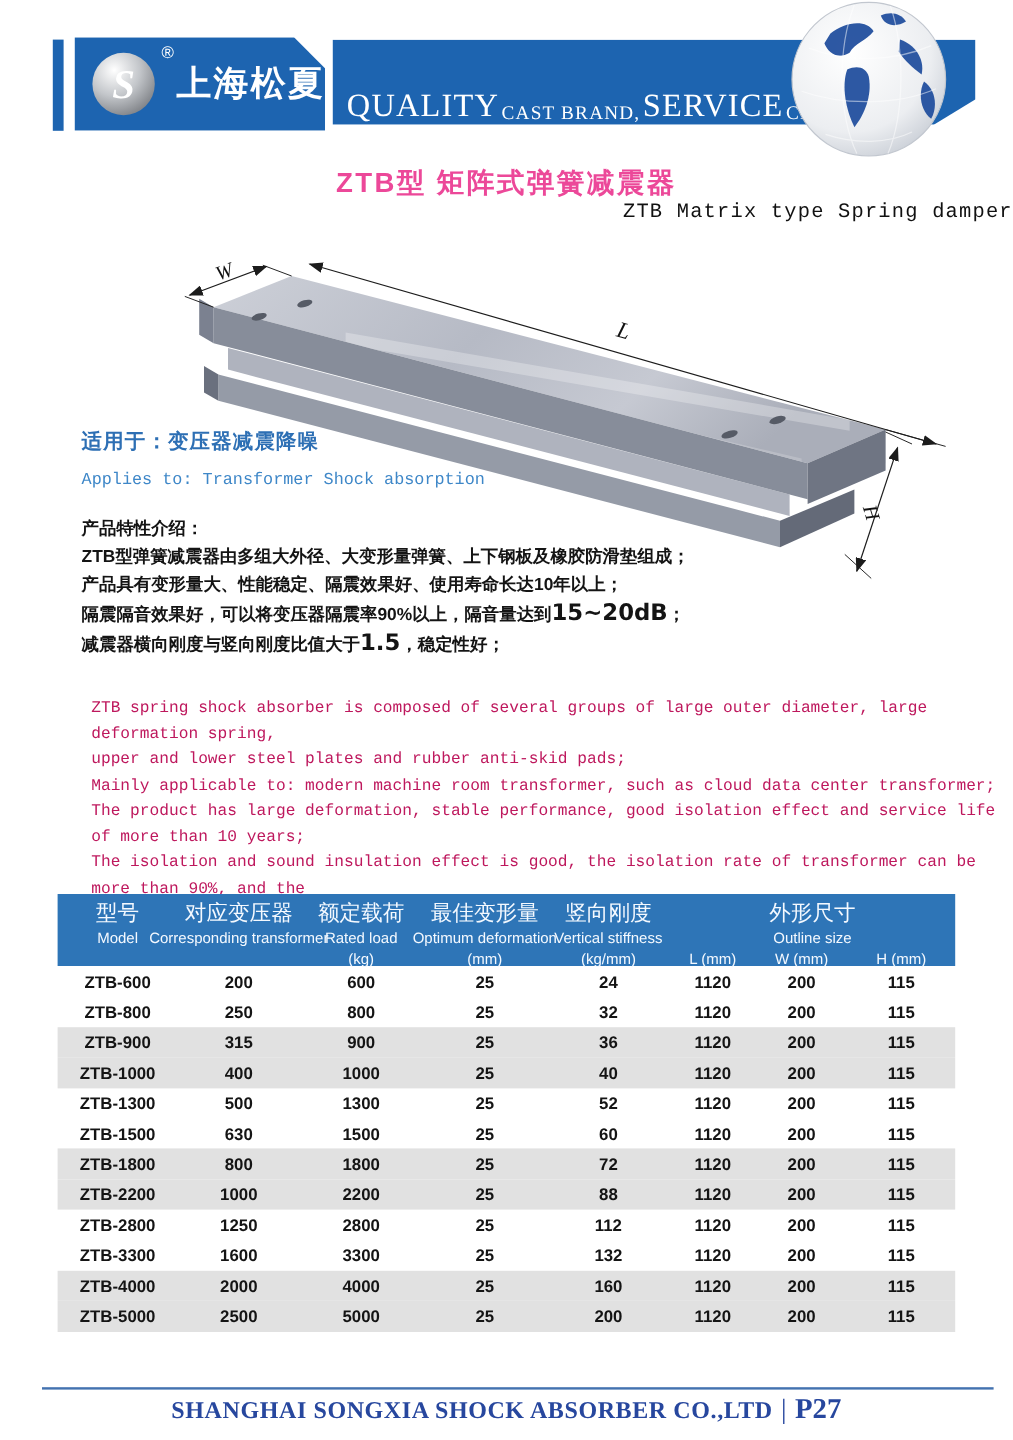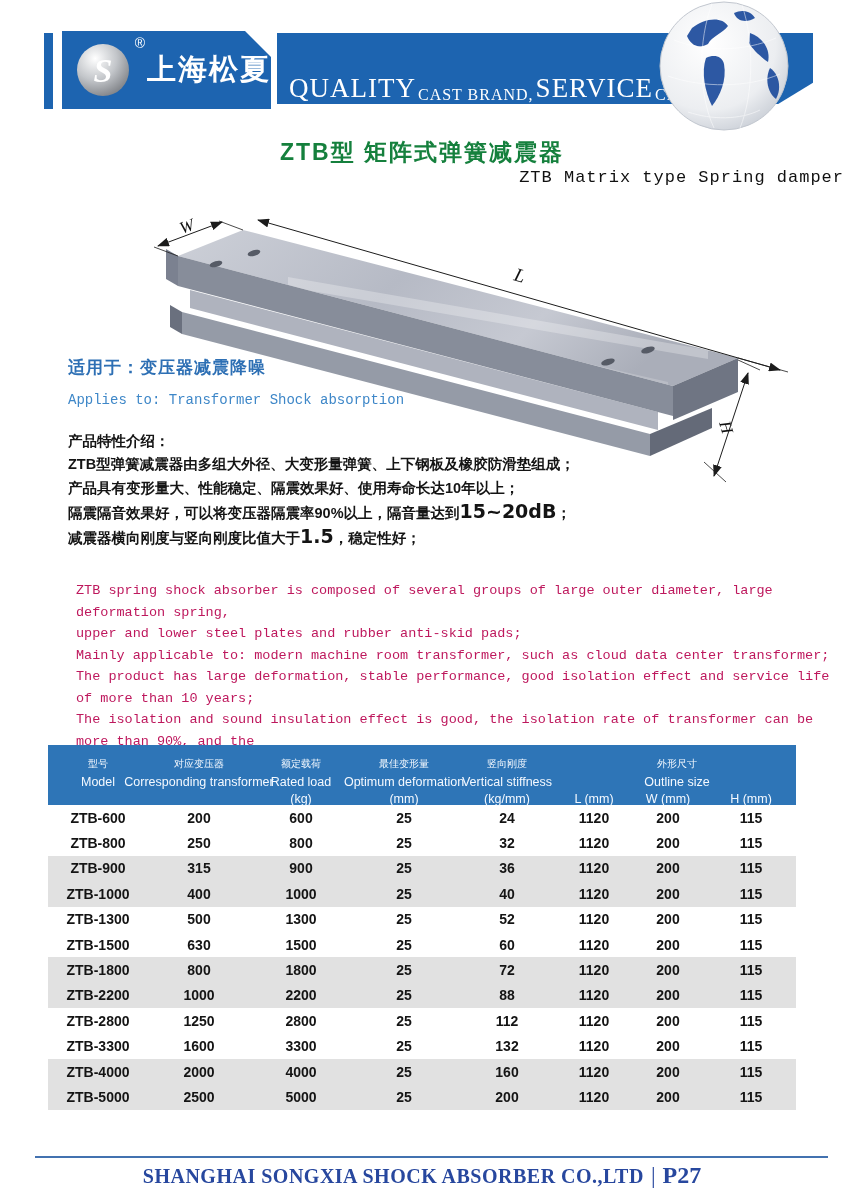--- a/index.html
+++ b/index.html
@@ -22,21 +22,21 @@
   .banner{position:absolute;left:277px;top:33px;width:536px;height:71px;background:var(--panel-blue);
           clip-path:polygon(0 0,100% 0,100% 70%,93.5% 100%,0 100%);
           display:flex;align-items:flex-end;padding-left:12px;padding-top:20px;box-sizing:border-box;
           font-family:"Liberation Serif",serif;color:#fff;white-space:nowrap;}
   .slg-big{font-size:27px;letter-spacing:1px;}
   .slg-small{font-size:16px;letter-spacing:1px;padding:0 2px;}
   .globe{position:absolute;left:654px;top:0;}
 
   
   .title-cn{position:absolute;top:137px;left:0;width:100%;text-align:center;font-size:23px;
-            font-weight:bold;color:#15803d;letter-spacing:2px;}
+            font-weight:bold;color:#ec4899;letter-spacing:2px;}
   .title-en{position:absolute;top:168px;left:0;width:100%;text-align:right;font-size:17px;color:#111;
             font-family:"Liberation Mono","DejaVu Sans Mono",monospace;letter-spacing:1px;}
 
   
   .figure{position:absolute;left:108px;top:210px;}
 
   
   .applies-cn{position:absolute;left:68px;top:356px;font-size:17px;font-weight:bold;color:#2d6fb4;letter-spacing:1px;}
   .applies-en{position:absolute;left:68px;top:392px;font-size:14px;color:#3e87c8;
               font-family:"Liberation Mono","DejaVu Sans Mono",monospace;}
@@ -45,21 +45,21 @@
   .features-cn{position:absolute;left:68px;top:430px;font-size:14.5px;font-weight:bold;color:#141414;
                line-height:23.3px;}
   .features-en{position:absolute;left:76px;top:580px;font-size:13.5px;color:#be185d;line-height:21.5px;
                font-family:"Liberation Mono","DejaVu Sans Mono",monospace;}
   .em-sans{font-family:"DejaVu Sans","Liberation Sans",sans-serif;font-weight:bold;font-size:19px;}
 
   
   .spec-table{position:absolute;left:48px;top:745px;width:748px;}
   .thead{display:flex;background:var(--table-blue);height:60px;color:#f4f9ff;}
   .hcol{display:flex;flex-direction:column;align-items:center;padding-top:9px;box-sizing:border-box;}
-  .hcn{font-size:10px;line-height:19px;white-space:nowrap;}
+  .hcn{font-size:18px;line-height:19px;white-space:nowrap;font-family:Liberation Mono, monospace;}
   .hen{font-size:12.5px;line-height:18px;white-space:nowrap;}
   .hunit{font-size:12.5px;line-height:16px;}
   .hgroup{width:238px;display:flex;flex-direction:column;align-items:center;padding-top:9px;box-sizing:border-box;}
   .hsubs{display:flex;width:100%;font-size:12.5px;line-height:16px;}
   .hsubs span{display:inline-block;text-align:center;}
   .s5{width:72px;} .s6{width:76px;} .s7{width:90px;}
   .c0{width:100px;} .c1{width:102px;} .c2{width:102px;} .c3{width:104px;} .c4{width:102px;}
   .c5{width:72px;} .c6{width:76px;} .c7{width:90px;}
   .trow{display:flex;height:25.4px;align-items:center;}
   .trow.alt{background:var(--row-alt);}

